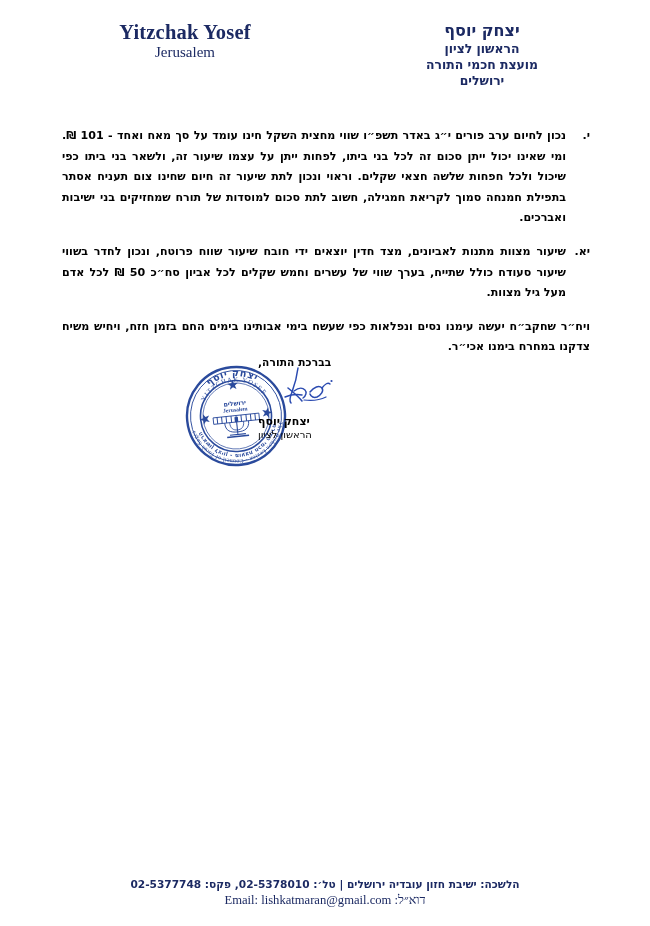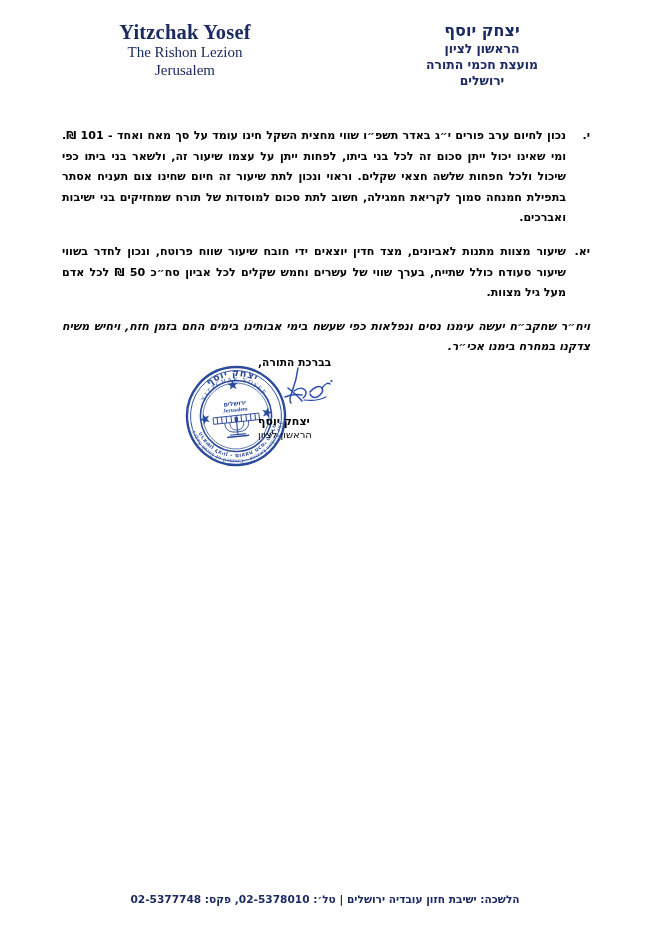--- a/index.html
+++ b/index.html
@@ -96,21 +96,21 @@
     min-width: 17px;
     text-align: right;
     font-weight: bold;
   }
   .para .ptext {
     flex: 1 1 auto;
     text-align: justify;
     text-align-last: right;
   }
   .para.no-marker { padding-right: 0; }
-  .para.no-marker .ptext { text-align: justify; font-style: italic; }
+  .para.no-marker .ptext { text-align: justify; }
 
   
   .sig-block {
     position: absolute;
     left: 258px;
     top: 356px;
     width: 118px;
     direction: rtl;
     text-align: left;
     font-family: "DejaVu Sans", "Liberation Sans", sans-serif;
@@ -180,21 +180,20 @@
 </style>
 </head>
 <body>
 
 <div class="page">
 
   <div class="letterhead">
 
     <div class="lh-en">
       <div class="l1">Yitzchak Yosef</div>
-      <div class="l2">The Rishon Lezion</div>
       <div class="l4">Jerusalem</div>
     </div>
 
     <div class="lh-he">
       <div class="h1">יצחק יוסף</div>
       <div class="h2">הראשון לציון</div>
       <div class="h3">מועצת חכמי התורה</div>
       <div class="h4">ירושלים</div>
     </div>
 
@@ -297,15 +296,20 @@
         </g>
       </svg>
     </div>
 
     <div class="sig-name">יצחק יוסף</div>
     <div class="sig-title">הראשון לציון</div>
   </div>
 
   <div class="footer">
     <div class="f-he">הלשכה: ישיבת חזון עובדיה ירושלים | טל׳: 02-5378010, פקס: 02-5377748</div>
+    <div class="f-mail">
+      <span>דוא״ל:</span>
+      <span class="ltr">Email:</span>
+      <span class="ltr">lishkatmaran@gmail.com</span>
+    </div>
   </div>
 
 </div>
 
 </body></html>

